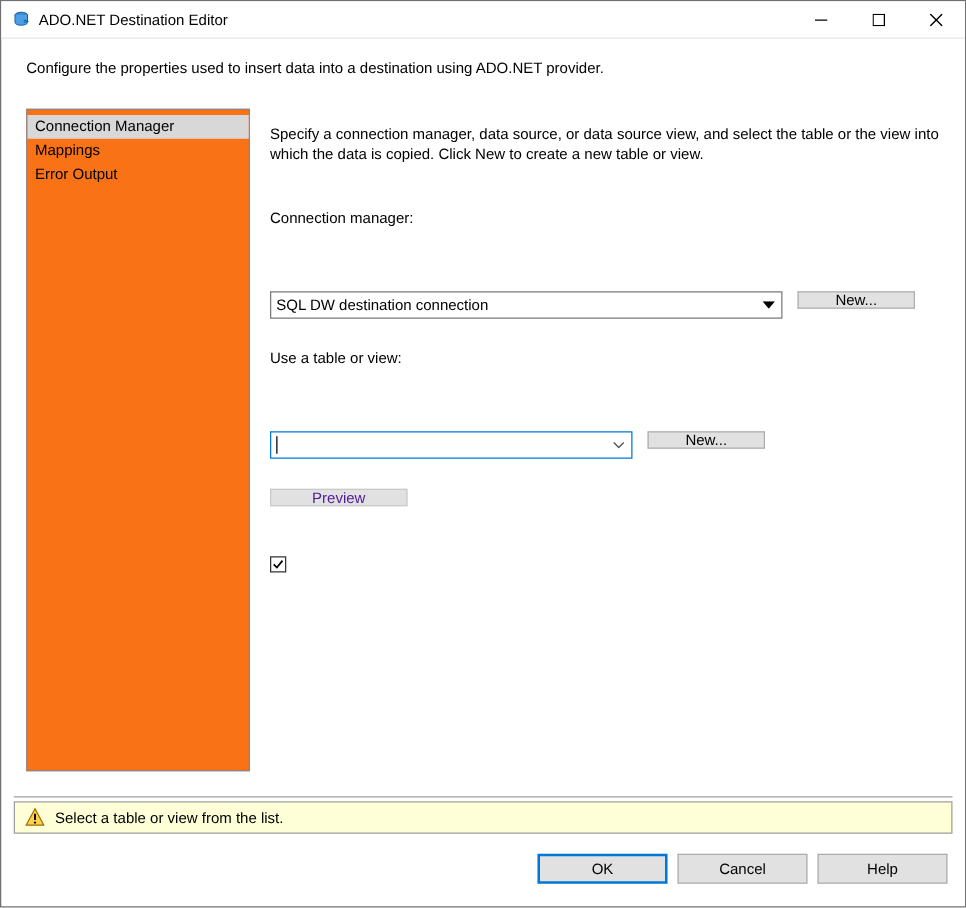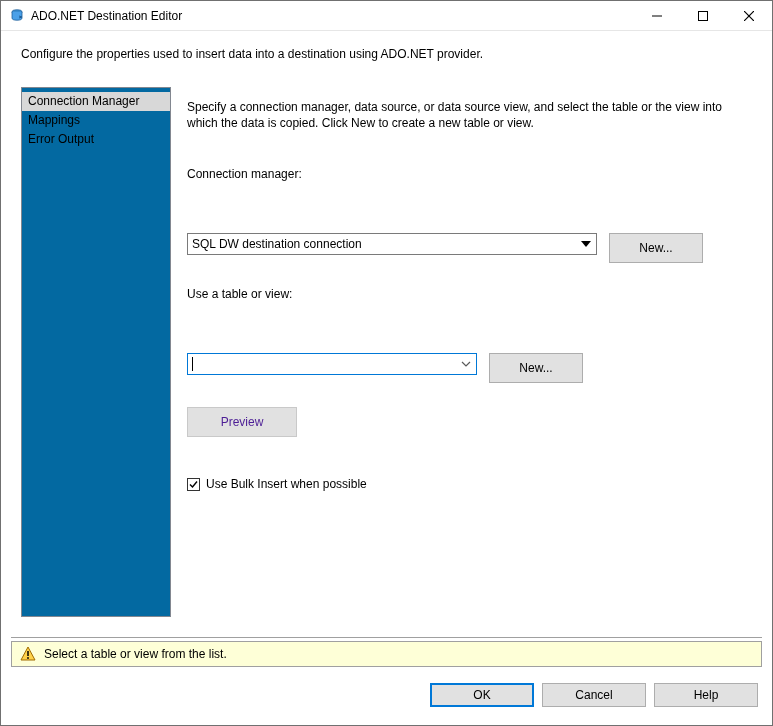--- a/index.html
+++ b/index.html
@@ -46,23 +46,23 @@
     }
 
     
     .main {
       display: flex;
       gap: 16px;
       padding: 20px;
       height: 570px;
     }
     .sidebar {
-      width: 150px;
+      width: 179px;
       border: 1px solid #828790;
-      background: #0369a1;
+      background: #f97316;
       padding: 4px 0;
       flex-shrink: 0;
     }
     .sidebar-item {
       padding: 1px 6px;
       font-size: 12px;
       cursor: pointer;
       line-height: 17px;
     }
     .sidebar-item.selected {
@@ -123,21 +123,21 @@
       position:absolute;
       left:4px; top:3px; bottom:3px;
       width:1px;
       background:#000;
     }
     .combo .arrow {
       color: #5a5a5a;
     }
     .btn {
       width: 94px;
-      height: 30px;
+      height: 14px;
       background: #e1e1e1;
       border: 1px solid #adadad;
       font-size: 12px;
       cursor: pointer;
       display: flex;
       align-items: center;
       justify-content: center;
     }
     .btn.disabled {
       color: #4c1d95;
@@ -270,21 +270,20 @@
     <div class="preview-row">
       <div class="btn disabled" style="width:110px">Preview</div>
     </div>
 
     <div class="checkbox-row">
       <span class="checkbox">
         <svg width="11" height="11">
             <polyline points="2,5.5 4.5,8 9,2.5" fill="none" stroke="#000" stroke-width="1.4"></polyline>
           </svg>
       </span>
-      <span>Use Bulk Insert when possible</span>
     </div>
   </div>
 </div>
 
 <div class="statusbar">
   <div class="status-inner">
     <span class="warning-icon">
       <svg width="16" height="16" viewBox="0 0 16 16">
         <polygon points="8,1 15,14 1,14" fill="#ffd24a" stroke="#a06b00" stroke-width="1"></polygon>
         <line x1="8" y1="5" x2="8" y2="10" stroke="#000" stroke-width="1.5"></line>

